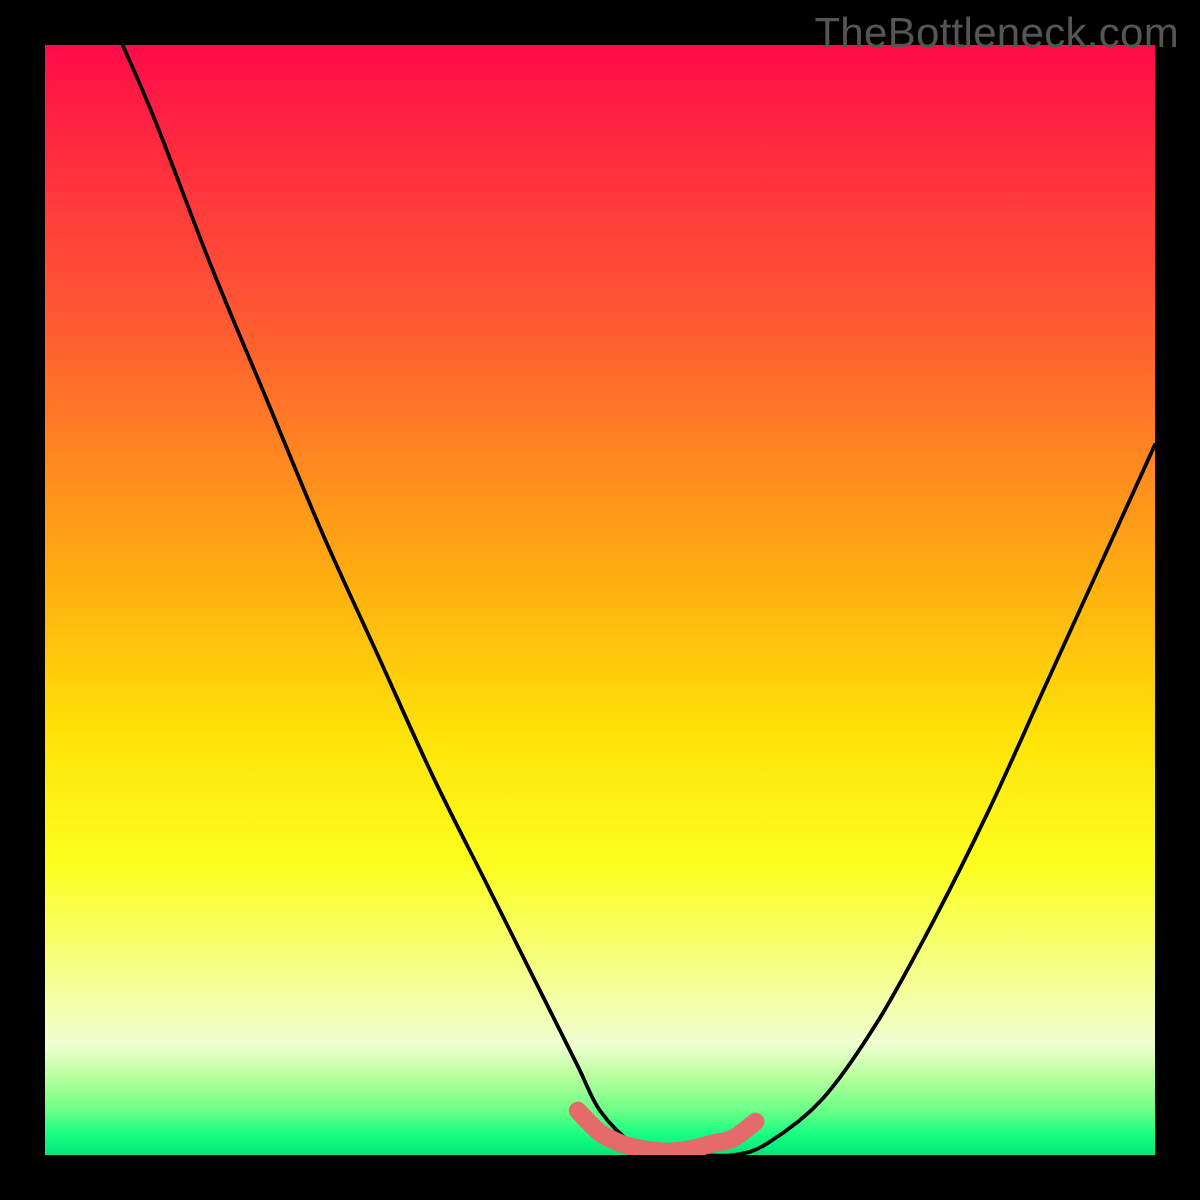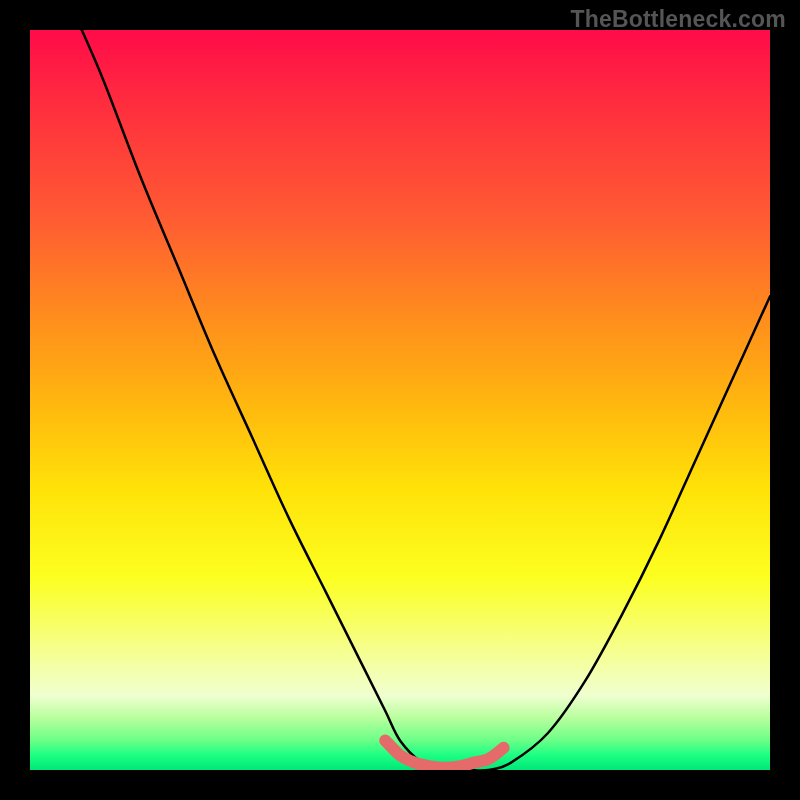--- a/index.html
+++ b/index.html
@@ -15,22 +15,22 @@
     position: relative;
     width: 800px;
     height: 800px;
     background: #000;
   }
   .watermark {
     position: absolute;
     top: 6px;
     right: 14px;
     color: #555;
-    font-size: 23px;
-    font-weight: 700;
+    font-size: 28px;
+    font-weight: 400;
     letter-spacing: 0.2px;
     z-index: 5;
   }
   
   .plot {
     position: absolute;
     left: 30px;
     top: 30px;
     width: 740px;
     height: 740px;

